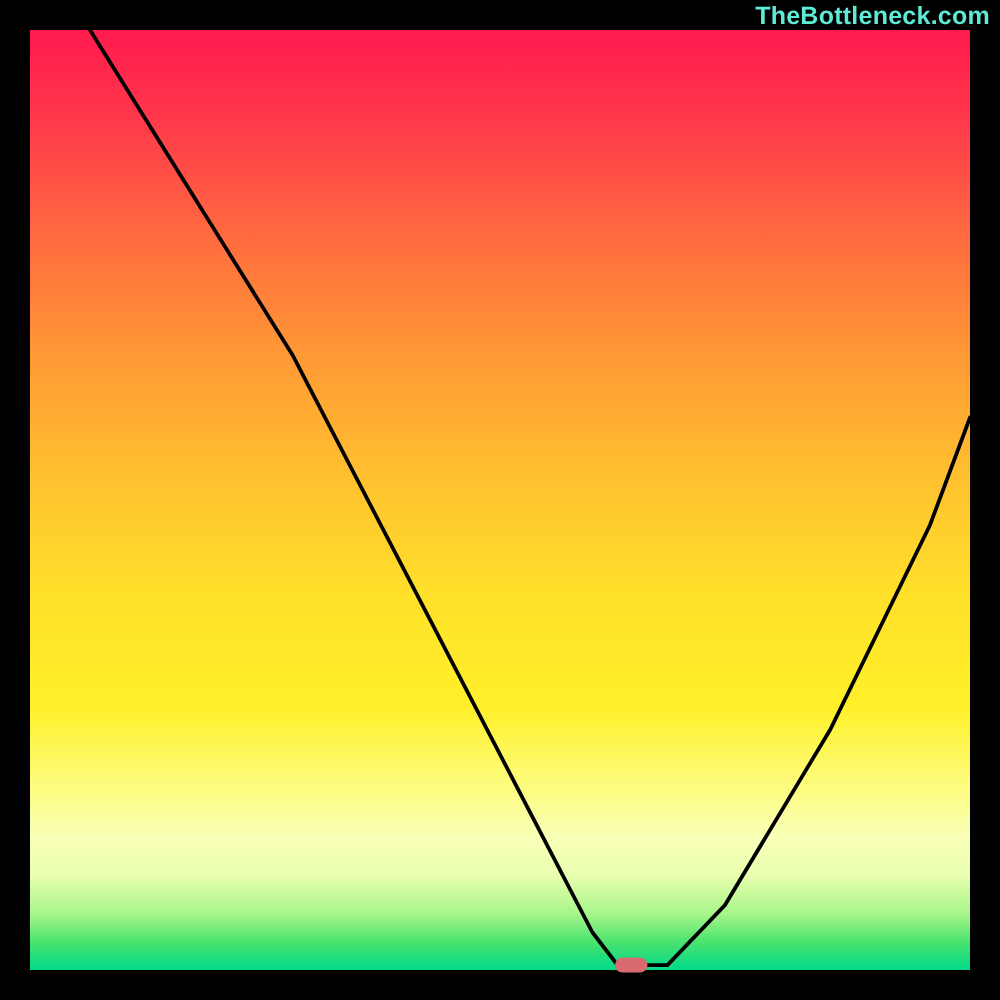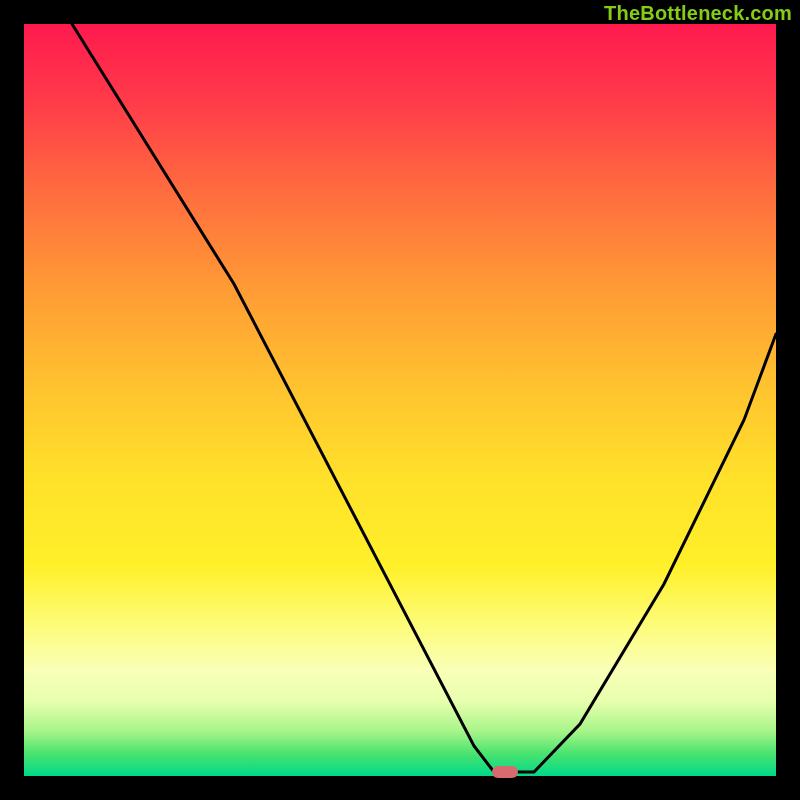--- a/index.html
+++ b/index.html
@@ -38,21 +38,21 @@
       #00d989 100%
     );
   }
   .watermark {
     position: absolute;
     top: 2px;
     right: 8px;
     font-family: Arial, Helvetica, sans-serif;
     font-size: 20px;
     font-weight: 600;
-    color: #84cc16;
+    color: #5eead4;
     letter-spacing: 0.2px;
   }
   svg.curve {
     position: absolute;
     left: 0;
     top: 0;
   }
   .marker {
     position: absolute;
     background: #d86a6f;

